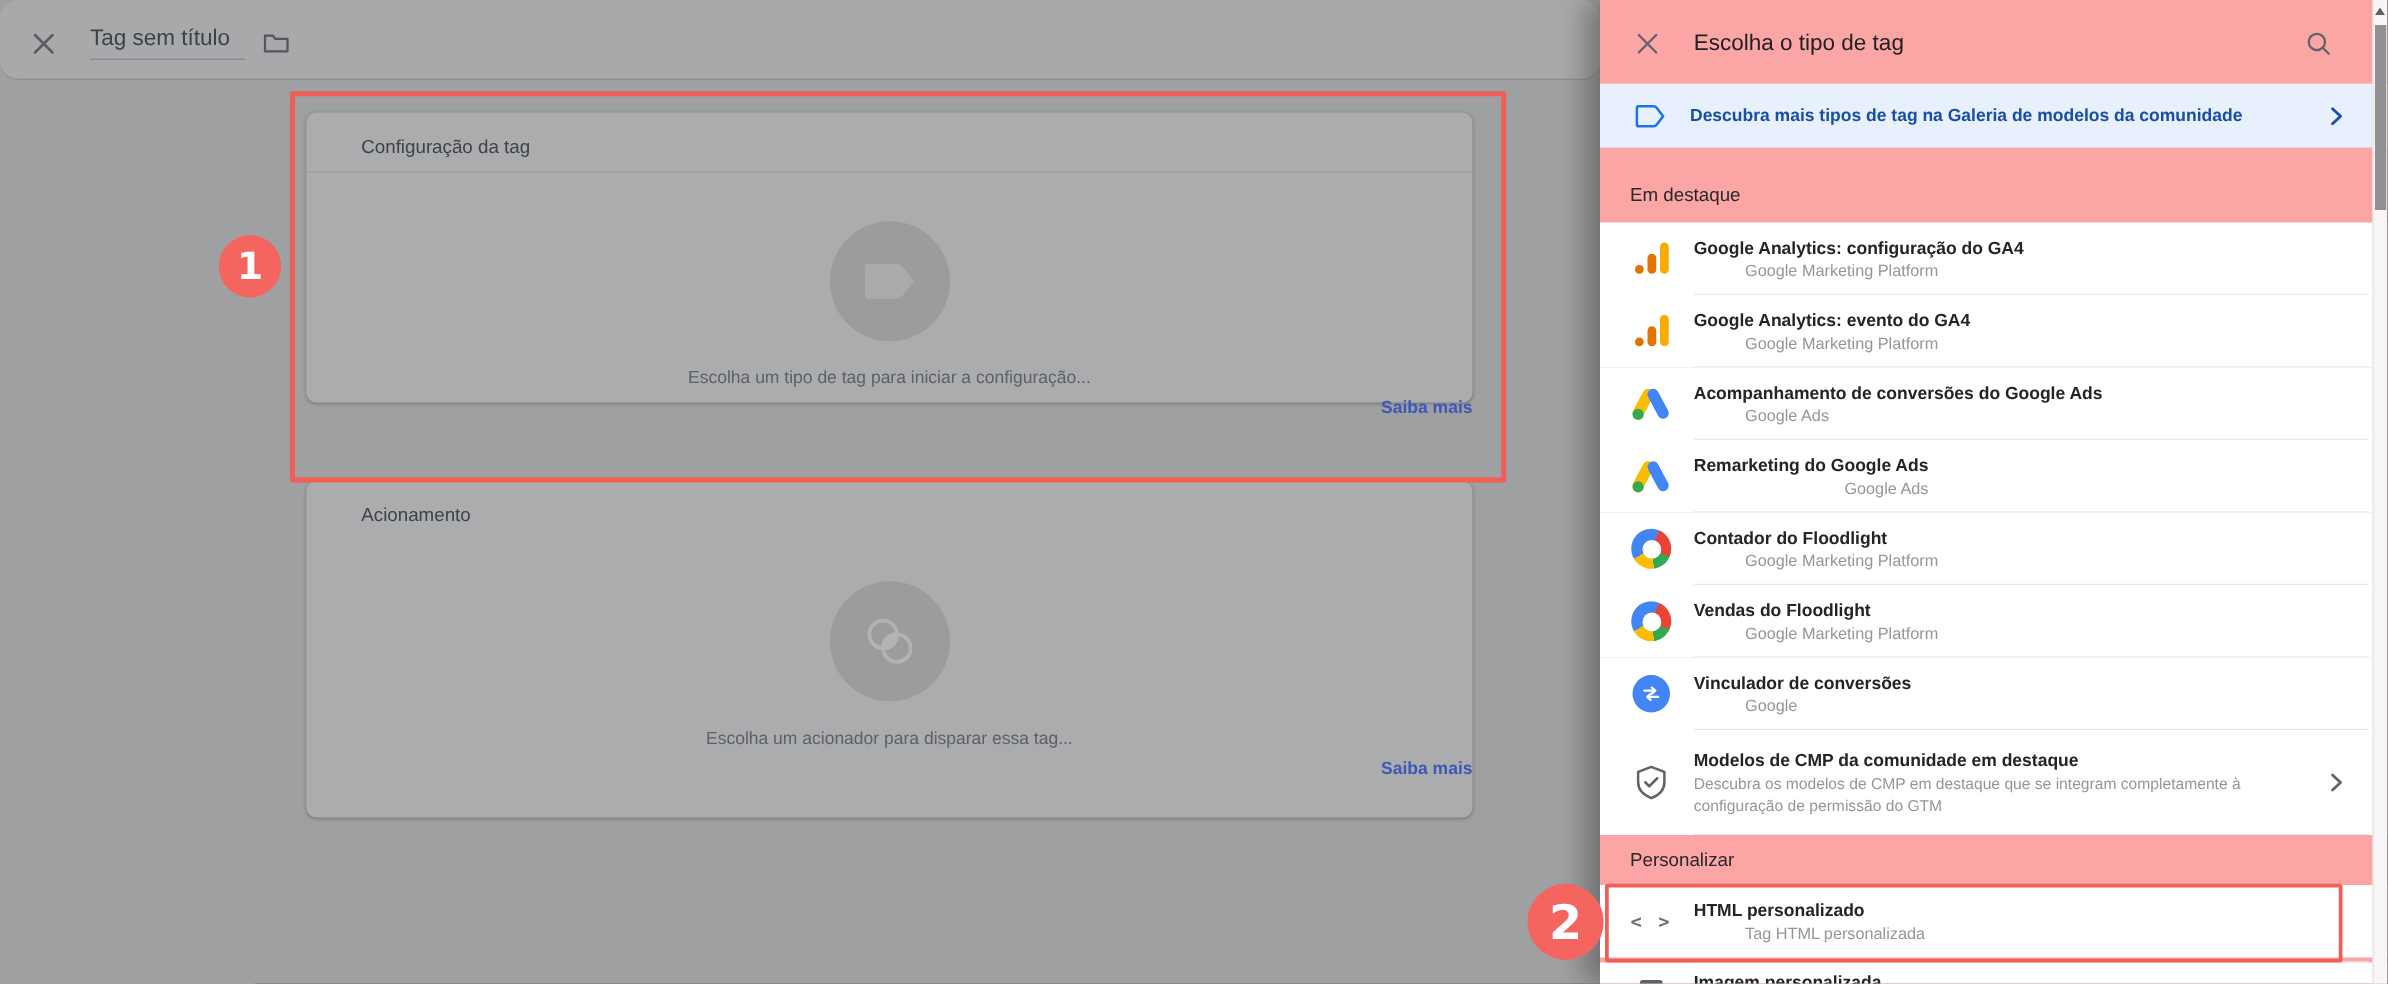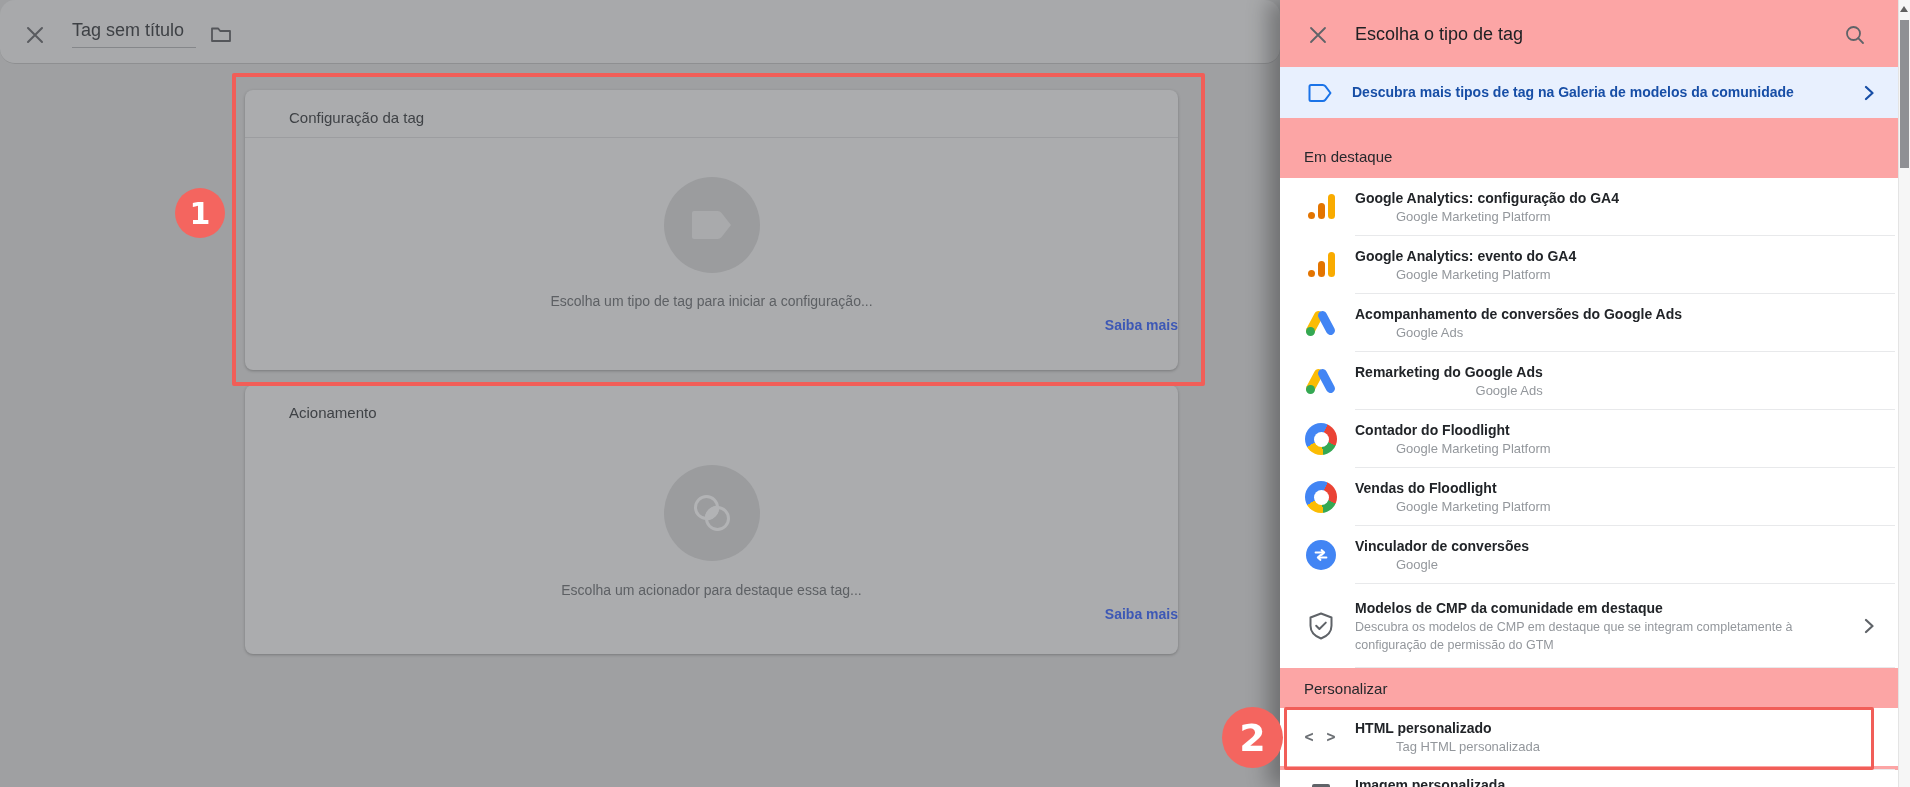--- a/index.html
+++ b/index.html
@@ -6,21 +6,21 @@
   #stage{position:relative;width:1910px;height:787px;overflow:hidden;background:#9fa0a2;}
 
   
   .topbar{position:absolute;left:0;top:0;width:1280px;height:63px;background:#a8a9ab;border-bottom:1px solid #8e8f91;border-radius:15px;}
   .tb-close{position:absolute;left:25px;top:25px;cursor:pointer;}
   .tb-title-wrap{position:absolute;left:72px;top:20px;width:124px;border-bottom:1px solid #85878a;padding-bottom:6px;}
   .tb-title{font-size:18px;color:#3e4145;white-space:nowrap;}
   .tb-folder{position:absolute;left:210px;top:25px;}
 
   .card{position:absolute;left:245px;width:933px;background:#abacae;border-radius:8px;box-shadow:0 1px 3px rgba(0,0,0,.25);}
-  .card1{top:90px;height:280px;}
+  .card1{top:90px;height:232px;}
   .card2{top:385px;height:269px;}
   .card-header{position:absolute;left:44px;top:19px;font-size:15px;color:#3f4246;}
   .card1 .card-hdiv{position:absolute;left:0;right:0;top:47px;height:1px;background:#9c9da0;}
   .big-circle{position:absolute;left:419px;width:96px;height:96px;border-radius:50%;background:#9b9c9e;display:flex;align-items:center;justify-content:center;}
   .card1 .big-circle{top:87px;}
   .card2 .big-circle{top:80px;}
   .hint{position:absolute;left:0;width:100%;text-align:center;font-size:14px;color:#5d6064;}
   .card1 .hint{top:203px;}
   .card2 .hint{top:197px;}
   .learn{position:absolute;left:0;width:100%;text-align:right;font-size:14px;font-weight:bold;color:#3d58b5;cursor:pointer;}
@@ -116,21 +116,21 @@
 
   <div class="card card2">
     <div class="card-header">Acionamento</div>
     <div class="big-circle">
       <svg width="46" height="46">
         <circle cx="17.5" cy="17.5" r="11" fill="none" stroke="#b2b3b5" stroke-width="3"></circle>
         <circle cx="28.5" cy="28.5" r="11" fill="none" stroke="#b2b3b5" stroke-width="3"></circle>
         <ellipse cx="23" cy="23" rx="8.5" ry="5" fill="#b2b3b5" transform="rotate(-45 23 23)"></ellipse>
       </svg>
     </div>
-    <div class="hint">Escolha um acionador para destaque essa tag...</div>
+    <div class="hint">Escolha um acionador para disparar essa tag...</div>
     <div class="learn">Saiba mais</div>
   </div>
 
   <div class="redrect1"></div>
   <div class="badge badge1">1</div>
   <div class="badge badge2">2</div>
 
   <div class="panel">
     <span class="p-close">
       <svg width="18" height="18">

